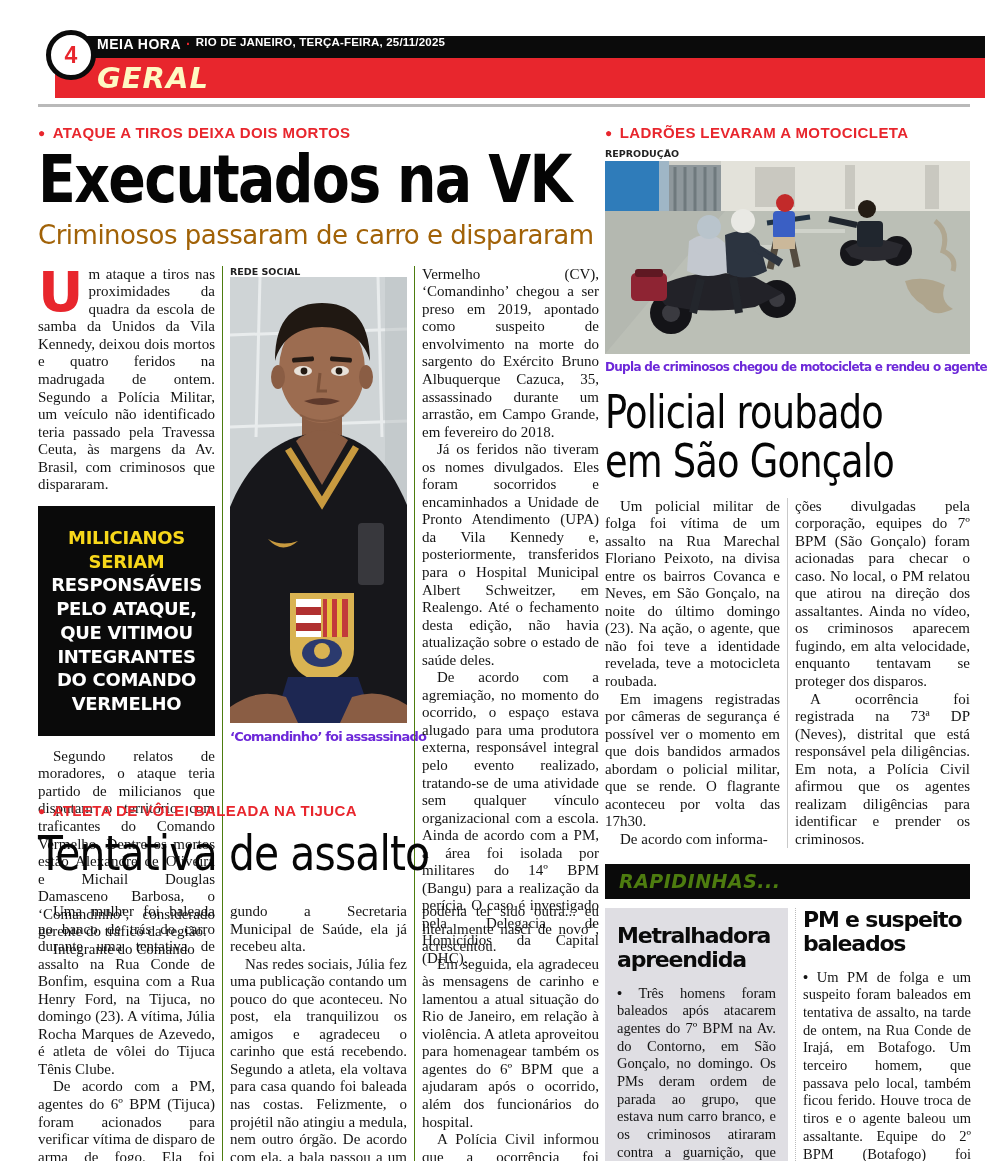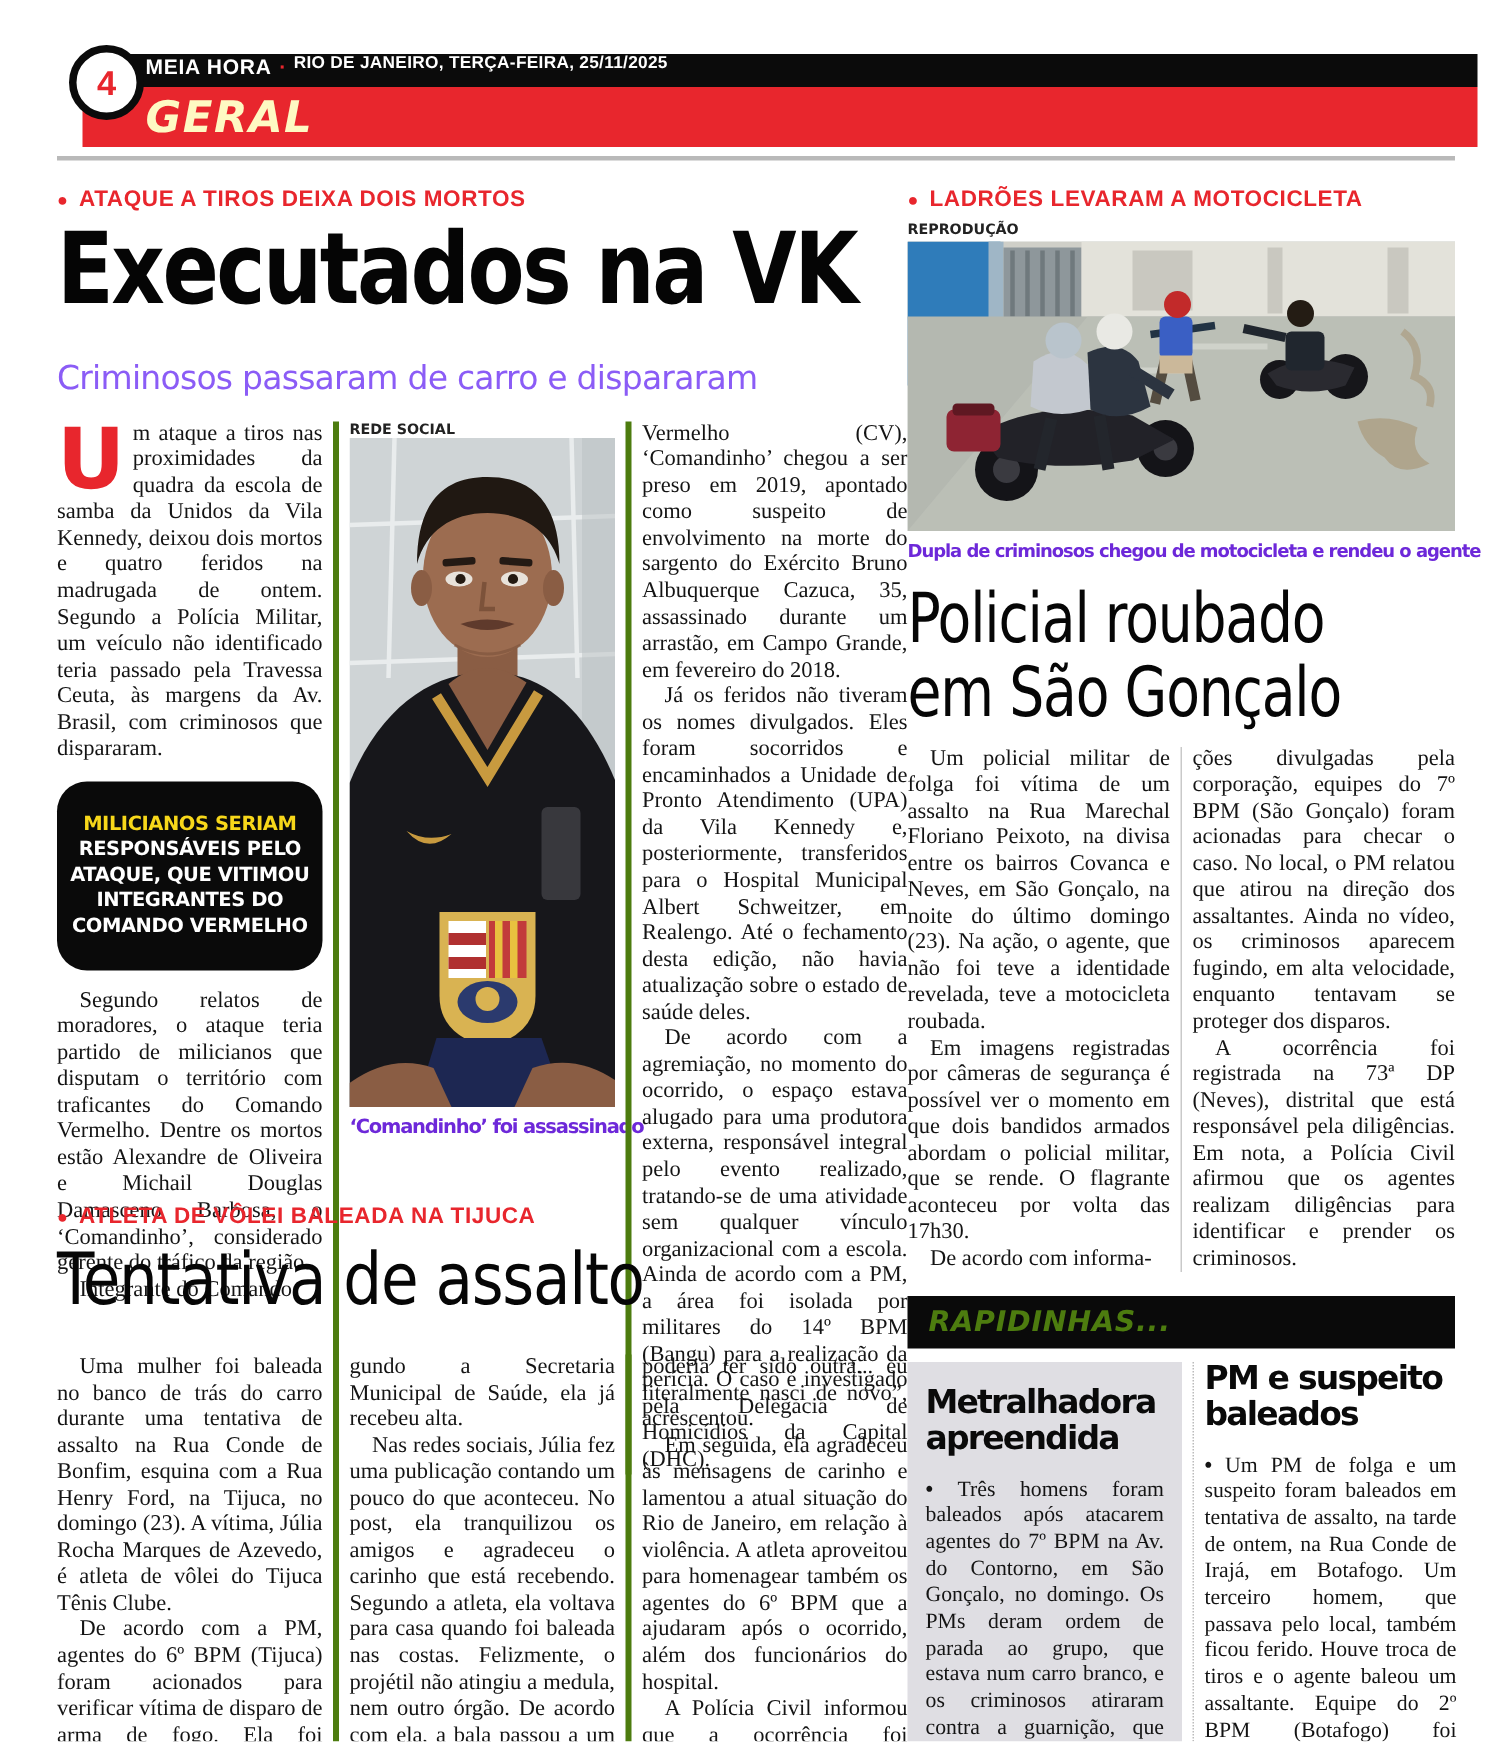--- a/index.html
+++ b/index.html
@@ -21,35 +21,35 @@
   
   .kicker{display:flex;align-items:center;color:#e8262d;font-weight:bold;font-size:15px;letter-spacing:.4px;}
   .kicker .bullet{font-size:12px;margin-right:7px;}
   .credit{font-family:"DejaVu Sans",sans-serif;font-weight:bold;font-size:9.5px;text-align:left;color:#222;}
   .caption{font-family:"DejaVu Sans",sans-serif;font-weight:bold;color:#6d28d9;}
   .jtext{font-family:"Liberation Serif","DejaVu Serif",serif;font-size:15px;line-height:1.17;
          text-align:justify;color:#141414;margin:0;}
   .ind{text-indent:15px;}
   .cols{display:flex;}
   .col{width:177px;flex:0 0 177px;}
-  .col+.col{border-left:4px solid #4d7c0f;margin-left:7px;padding-left:7px;}
+  .col+.col{border-left:1px solid #4d7c0f;margin-left:7px;padding-left:7px;}
   .rcol{width:175px;flex:0 0 175px;}
   .rcol+.rcol{border-left:1px solid #c9c9c9;margin-left:7px;padding-left:7px;}
   
   .lead-block{position:absolute;left:38px;top:124px;width:562px;}
   .h1{font-family:"DejaVu Sans",sans-serif;font-weight:bold;font-size:66px;line-height:.95;
       letter-spacing:-2px;color:#050505;transform:scaleX(.84);transform-origin:0 0;
       white-space:nowrap;margin-top:8px;}
-  .subhead{font-family:"DejaVu Sans",sans-serif;font-size:22px;letter-spacing:-.5px;color:#8b5cf6;
-           margin-top:28px;margin-bottom:16px;}
+  .subhead{font-family:"DejaVu Sans",sans-serif;font-size:26px;letter-spacing:-.5px;color:#a16207;
+           margin-top:8px;margin-bottom:16px;}
   .dropcap{float:left;font-family:"DejaVu Sans",sans-serif;font-weight:bold;font-size:56px;line-height:.82;
            color:#e8262d;margin:3px 5px 0 0;}
   .quote-box{background:#0a0a0a;margin:12px 0;padding:20px 8px;text-align:center;
-             font-family:"DejaVu Sans",sans-serif;font-weight:bold;font-size:13px;line-height:1.32;
-             letter-spacing:-.3px;color:#fff;border-radius:20px;}
+             font-family:"DejaVu Sans",sans-serif;font-weight:bold;font-size:18px;line-height:1.32;
+             letter-spacing:-.3px;color:#fff;}
   .quote-box .yellow{display:block;color:#f7d71a;}
   .lead-caption{font-size:13px;letter-spacing:-.8px;white-space:nowrap;margin-top:6px;}
   .photo-frame{display:block;}
   
   .right-block{position:absolute;left:605px;top:124px;width:365px;}
   .right-block .credit{margin:7px 0 2px;}
   .moto-caption{font-size:12px;letter-spacing:-.7px;white-space:nowrap;margin-top:6px;}
   .h2{font-family:"DejaVu Sans",sans-serif;font-size:46px;line-height:1.06;letter-spacing:-1px;
       color:#060606;transform:scaleX(.8);transform-origin:0 0;white-space:nowrap;margin-top:14px;}
   .moto-cols{margin-top:12px;}

